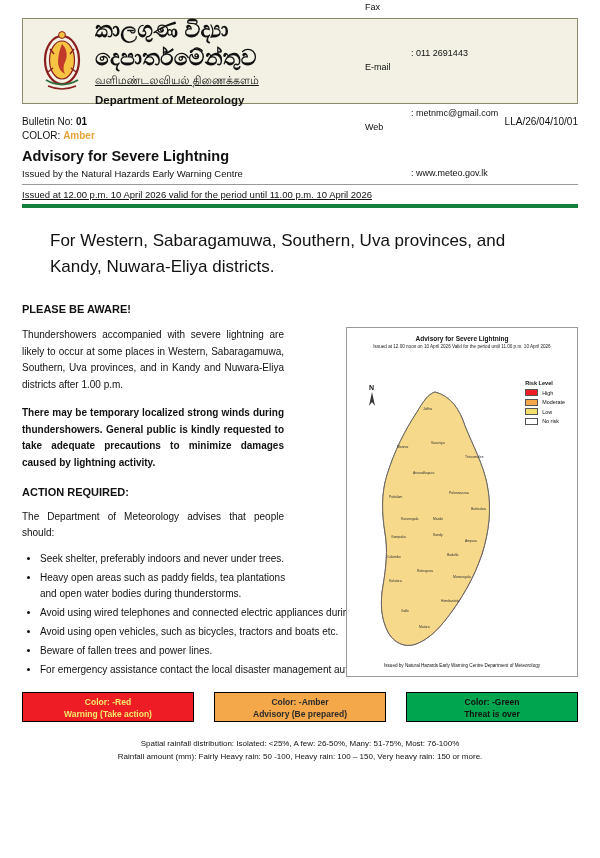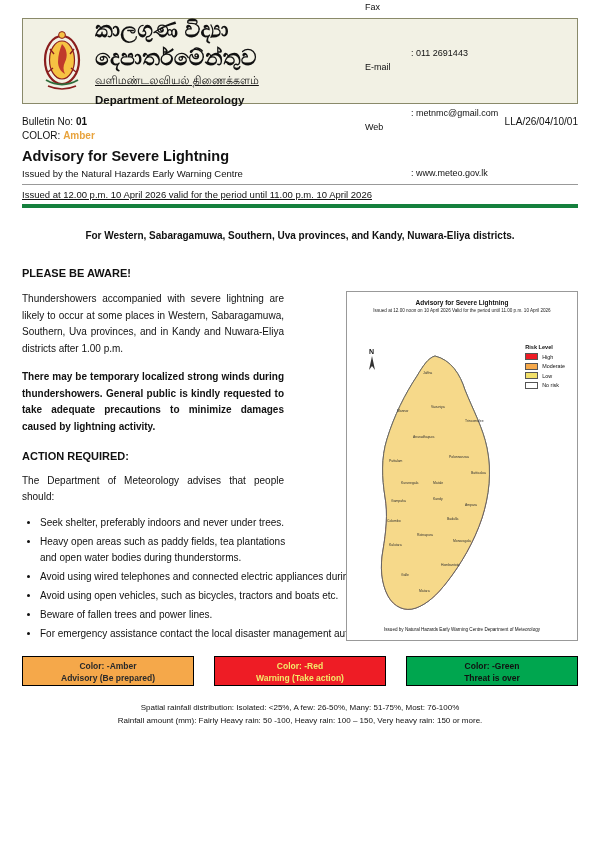--- a/index.html
+++ b/index.html
@@ -101,23 +101,23 @@
   .issued-at {
     font-size: 9.5px;
     border-top: 1px solid #999;
     border-bottom: 4px solid #15803d;
     padding: 4px 0 4px 0;
     margin-top: 1px;
     text-decoration: underline;
   }
 
   .provinces {
-    text-align: center;
-    font-size: 10px;
-    font-weight: bold;
+    text-align: left;
+    font-size: 17px;
+    font-weight: normal;
     line-height: 1.5;
     margin: 20px 28px 0 28px;
   }
 
   .aware {
     font-size: 11px;
     font-weight: bold;
     margin-top: 24px;
   }
 
@@ -403,28 +403,28 @@
   <ul class="actions">
     <li class="narrow">Seek shelter, preferably indoors and never under trees.</li>
     <li class="narrow">Heavy open areas such as paddy fields, tea plantations and open water bodies during thunderstorms.</li>
     <li>Avoid using wired telephones and connected electric appliances during thunderstorms.</li>
     <li>Avoid using open vehicles, such as bicycles, tractors and boats etc.</li>
     <li>Beware of fallen trees and power lines.</li>
     <li>For emergency assistance contact the local disaster management authorities.</li>
   </ul>
 
   <div class="colorbars">
+    <div class="cbar red">
+      <div>Color: -Red</div>
+      <div>Warning (Take action)</div>
+    </div>
     <div class="cbar amber">
       <div>Color: -Amber</div>
       <div>Advisory (Be prepared)</div>
     </div>
-    <div class="cbar red">
-      <div>Color: -Red</div>
-      <div>Warning (Take action)</div>
-    </div>
     <div class="cbar green">
       <div>Color: -Green</div>
       <div>Threat is over</div>
     </div>
   </div>
 
   <div class="footnotes">
     <div>Spatial rainfall distribution: Isolated: &lt;25%, A few: 26-50%, Many: 51-75%, Most: 76-100%</div>
     <div>Rainfall amount (mm): Fairly Heavy rain: 50 -100, Heavy rain: 100 – 150, Very heavy rain: 150 or more.</div>
   </div>

